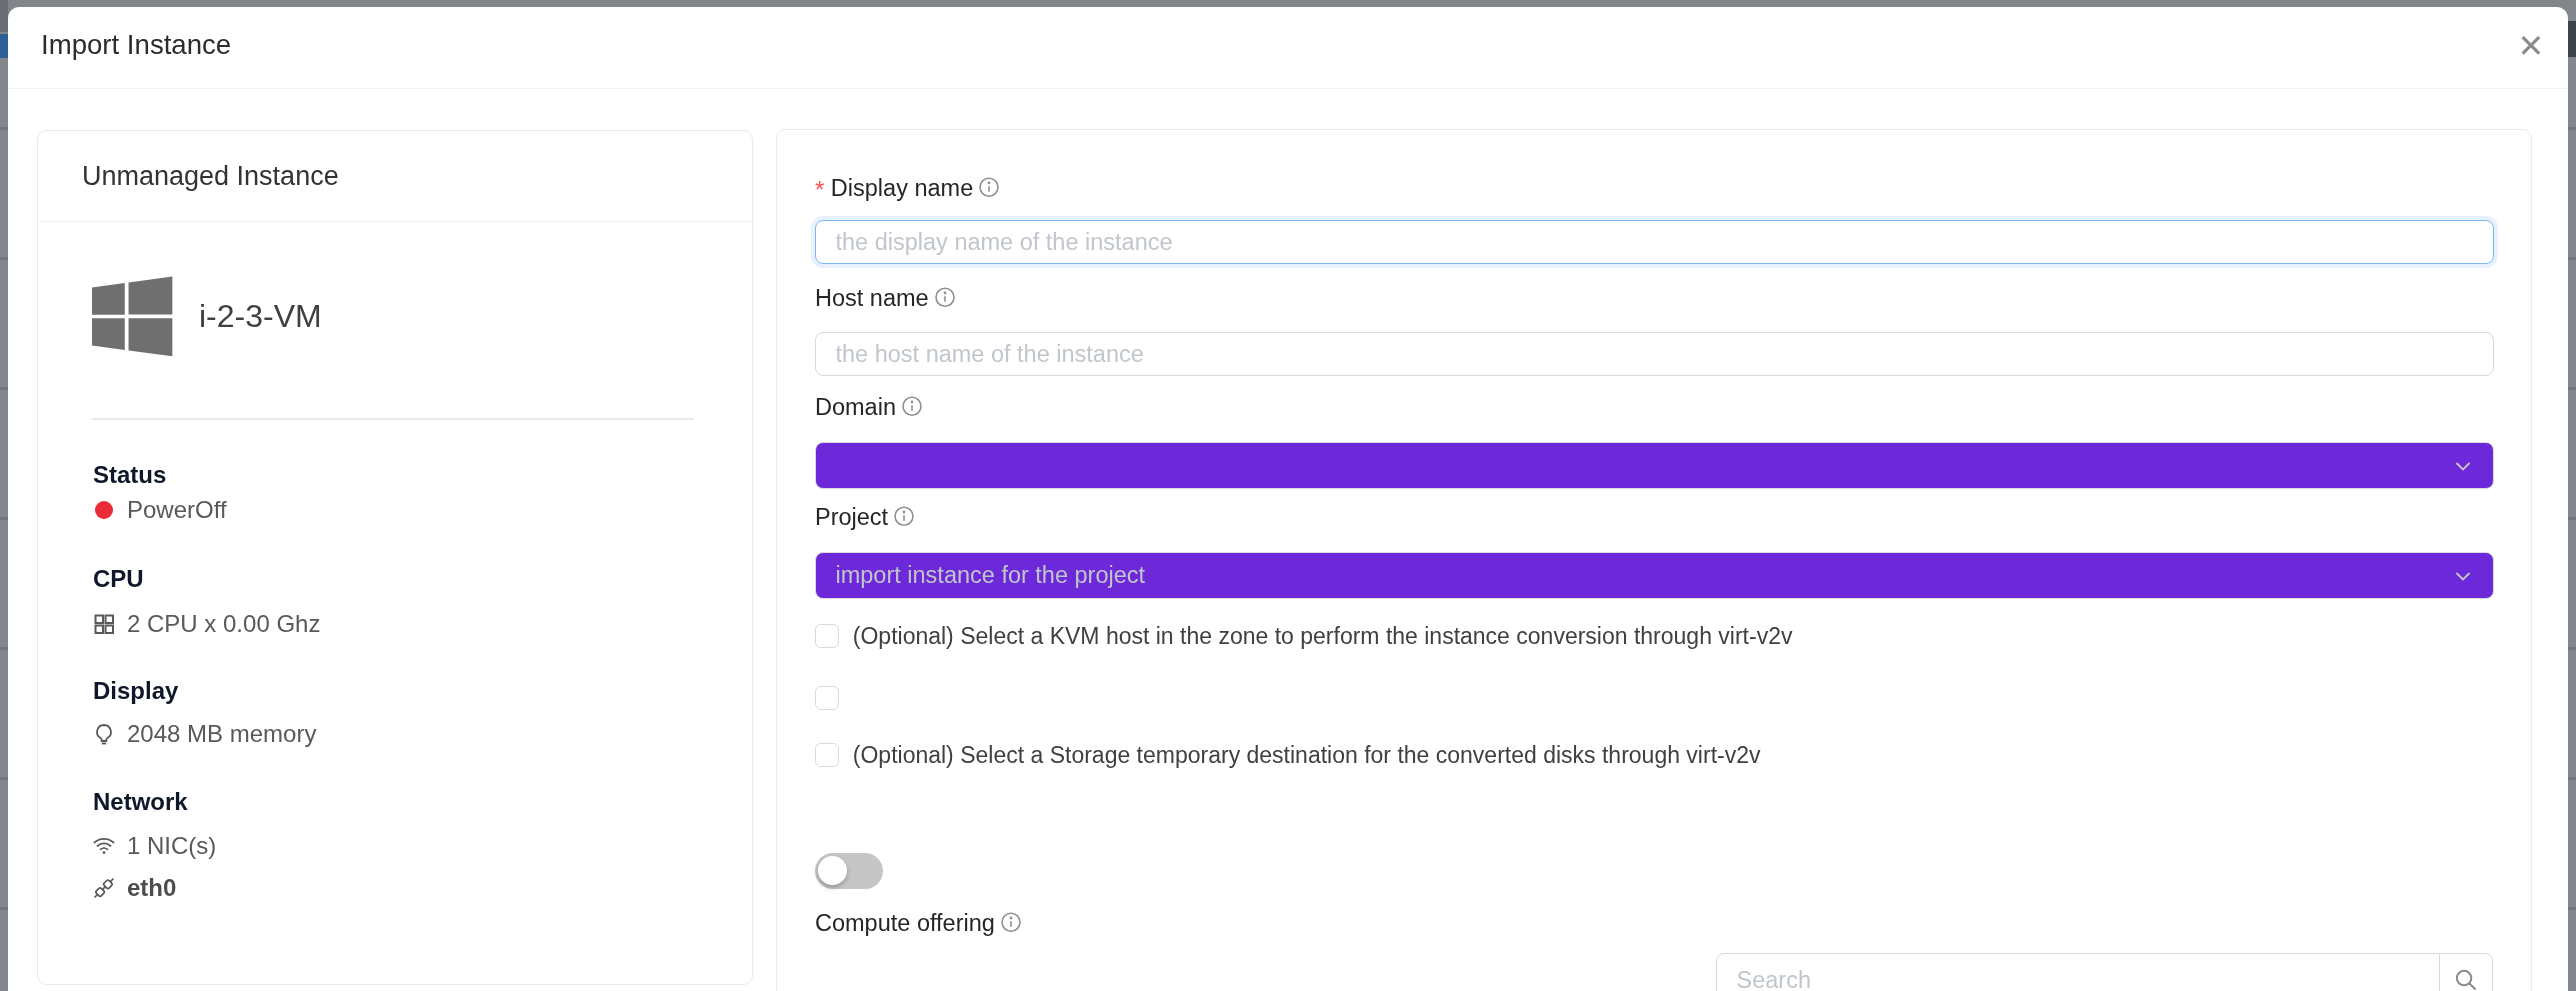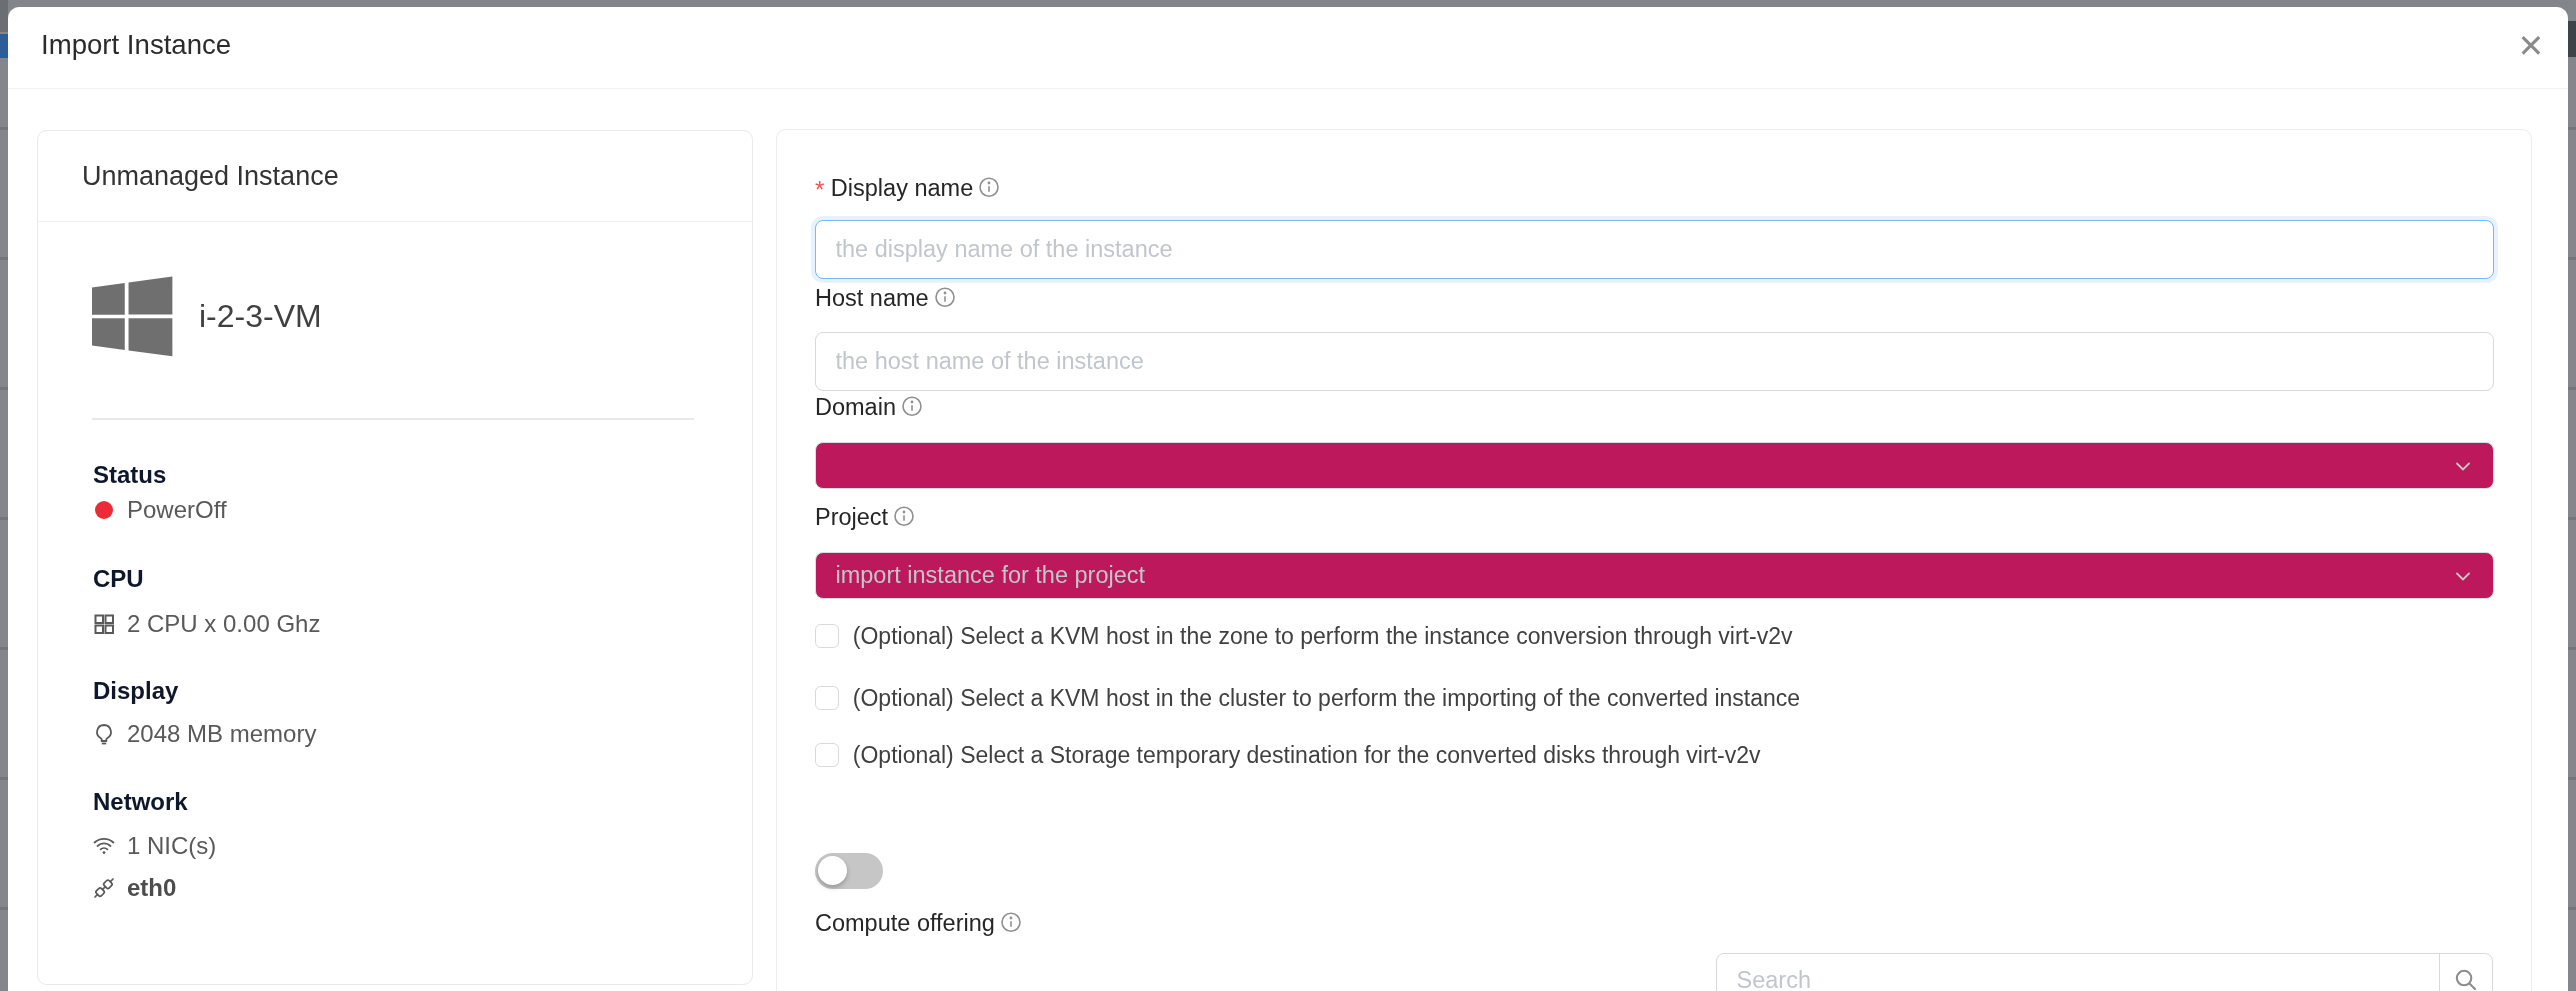--- a/index.html
+++ b/index.html
@@ -32,28 +32,28 @@
   .lc-row{position:absolute;left:92px;height:32px;display:flex;align-items:center;gap:11px;
           font-size:24px;color:#595959;}
   .lc-row .ic{width:24px;height:24px;display:flex;align-items:center;justify-content:center;}
   .dot{width:18px;height:18px;border-radius:50%;display:inline-block;}
   .bold-val{font-weight:bold;color:#4d4d4d;}
 
   .f-label{position:absolute;height:32px;display:flex;align-items:center;font-size:23.5px;color:#262626;}
   .req{color:#ff4d4f;margin-right:6.5px;font-size:24px;transform:translateY(2.4px);}
   .info-ic{margin-left:4px;display:inline-flex;transform:translateY(-0.8px);}
 
-  .f-input{position:absolute;left:815px;width:1679px;height:59px;box-sizing:border-box;
+  .f-input{position:absolute;left:815px;width:1679px;height:44px;box-sizing:border-box;
            border:1.6px solid #d9d9d9;border-radius:8px;background:#fff;
            font-family:inherit;font-size:23.5px;color:#262626;padding:0 19.5px;outline:none;}
   .f-input::placeholder{color:#c1c6cc;}
   .f-input.focused{border-color:#7ab8f5;box-shadow:0 0 0 4px rgba(64,150,255,0.12);}
 
   .f-select{position:absolute;left:815px;width:1679px;height:47px;box-sizing:border-box;
-            border:1.6px solid #dcdcdc;border-radius:8px;background:#be185d;display:flex;align-items:center;
+            border:1.6px solid #dcdcdc;border-radius:8px;background:#6d28d9;display:flex;align-items:center;
             font-size:23.5px;color:#c1c6cc;padding:0 57px 0 19.5px;cursor:pointer;}
   .f-select .chev{position:absolute;right:18px;top:50%;transform:translateY(-50%);}
 
   .cb-row{position:absolute;left:815px;height:32px;display:flex;align-items:center;gap:13.8px;}
   .cb{width:24px;height:24px;box-sizing:border-box;border:1.6px solid #d9d9d9;border-radius:5.7px;background:#fff;cursor:pointer;flex:none;}
   .cb-label{font-size:23px;color:#404040;}
 
   .toggle{position:absolute;left:815px;top:853px;width:68px;height:36px;border-radius:18px;background:#c6c6c6;cursor:pointer;}
   .toggle .knob{position:absolute;left:3.2px;top:3.2px;width:29px;height:29px;border-radius:50%;background:#fff;
                 box-shadow:0 2.4px 5.7px rgba(0,0,0,0.25);}
@@ -221,21 +221,20 @@
       </svg>
     </span>
   </div>
 
   <div class="cb-row" style="top:620px;">
     <span class="cb"></span>
     <span class="cb-label">(Optional) Select a KVM host in the zone to perform the instance conversion through virt-v2v</span>
   </div>
   <div class="cb-row" style="top:682px;">
     <span class="cb"></span>
-    <span class="cb-label">(Optional) Select a KVM host in the cluster to perform the importing of the converted instance</span>
   </div>
   <div class="cb-row" style="top:739px;">
     <span class="cb"></span>
     <span class="cb-label">(Optional) Select a Storage temporary destination for the converted disks through virt-v2v</span>
   </div>
 
   <div class="toggle">
     <span class="knob"></span>
   </div>
 

